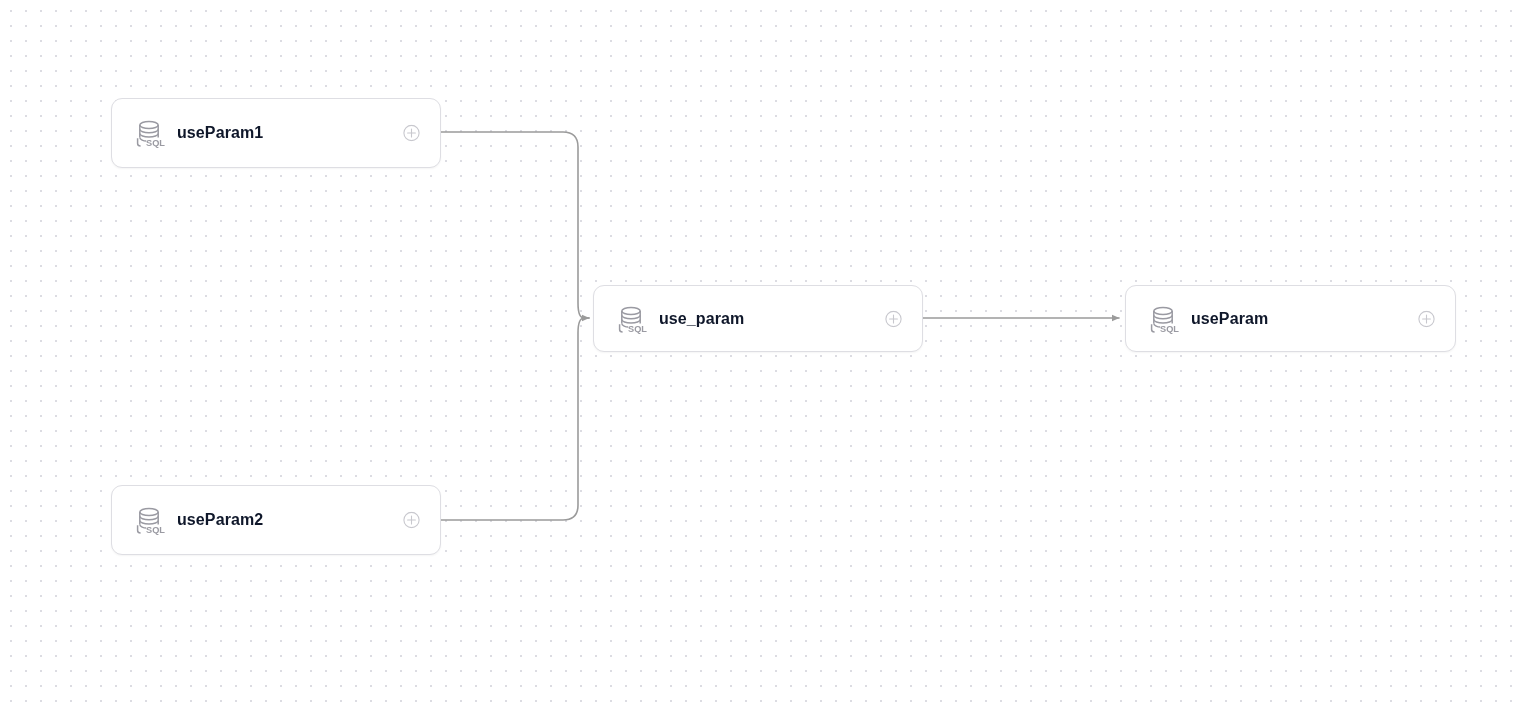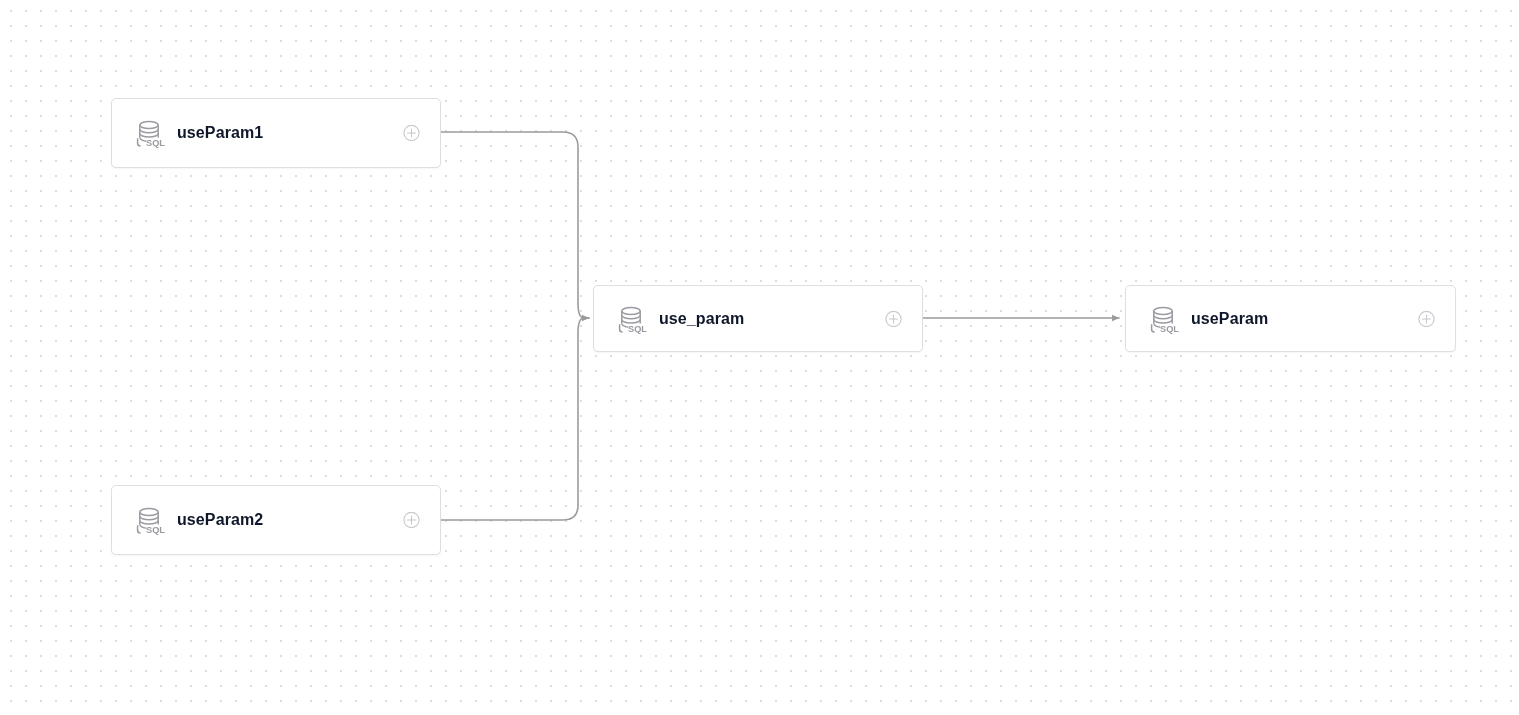--- a/index.html
+++ b/index.html
@@ -25,21 +25,21 @@
     top: 0;
     width: 1519px;
     height: 715px;
     pointer-events: none;
   }
   .node {
     position: absolute;
     box-sizing: border-box;
     background: #ffffff;
     border: 1px solid #dedee3;
-    border-radius: 5px;
+    border-radius: 11px;
     display: flex;
     align-items: center;
     box-shadow: 0 1px 2px rgba(16,16,24,0.045);
   }
   .node-icon {
     position: absolute;
     left: 20px;
     top: 50%;
     transform: translateY(-50%);
     width: 34px;

